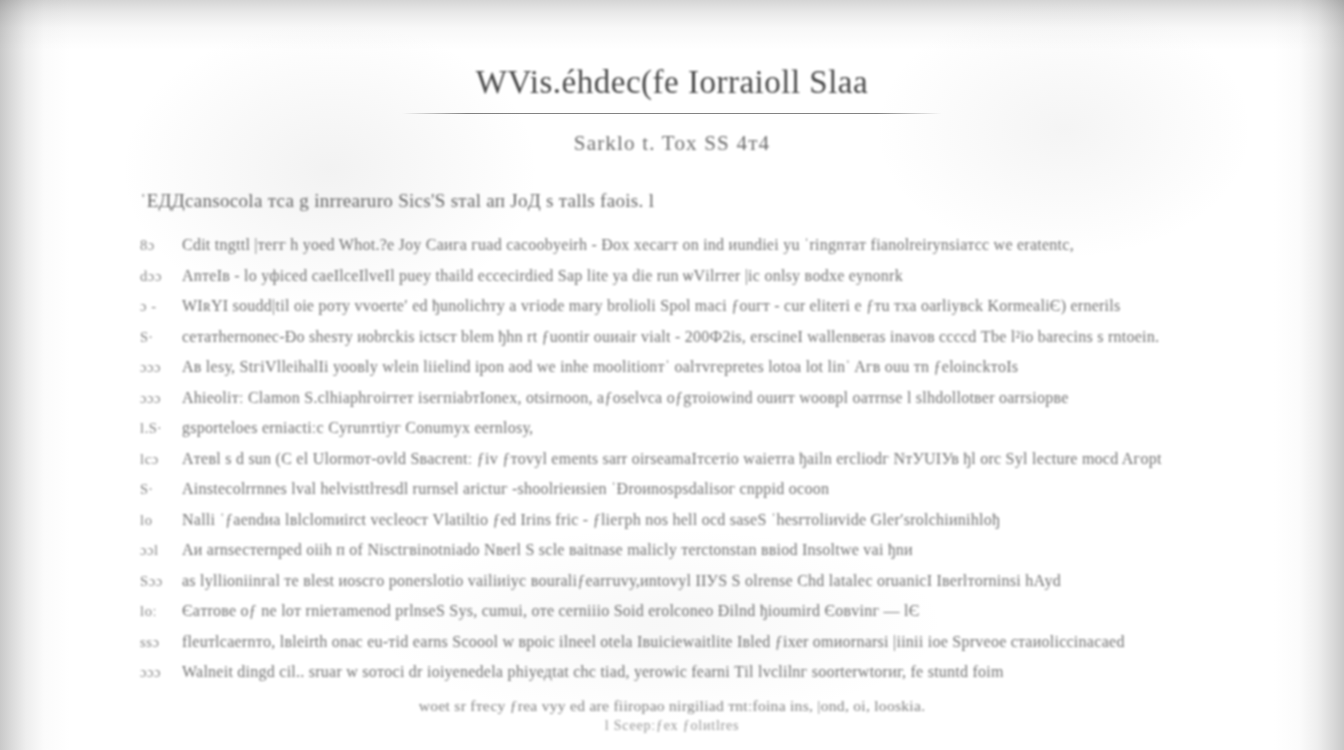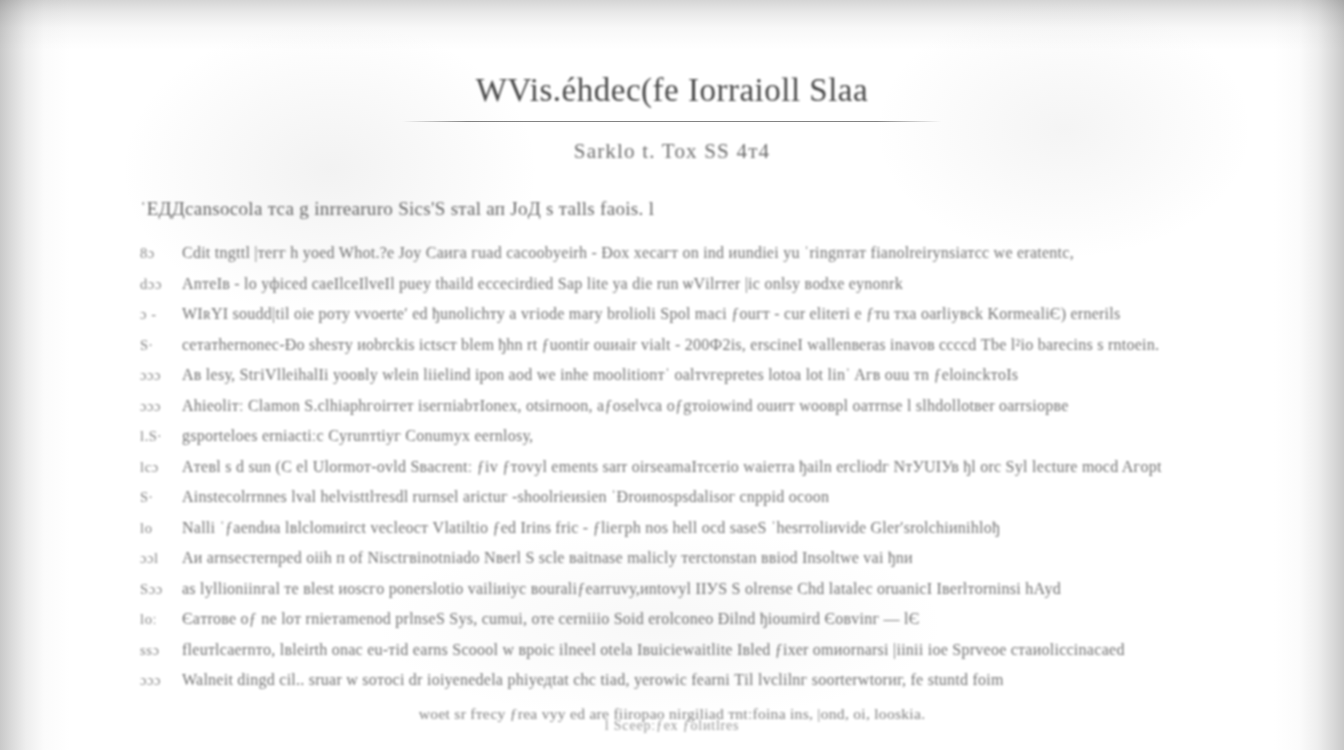--- a/index.html
+++ b/index.html
@@ -41,21 +41,21 @@
     right: 90px; top: 0px; width: 380px; height: 260px;
     background: radial-gradient(ellipse at center, rgba(150,150,150,0.10), rgba(255,255,255,0) 70%);
   }
   .smudge-c {
     left: 380px; bottom: 30px; width: 560px; height: 190px;
     background: radial-gradient(ellipse at center, rgba(160,160,160,0.08), rgba(255,255,255,0) 72%);
   }
 
   .page {
     position: absolute;
-    left: 0; right: 0; top: 8px;
+    left: 0; right: 0; top: 0;
     padding: 62px 140px 0 140px;
     box-sizing: border-box;
   }
 
   
   .doc-title {
     text-align: center;
     font-size: 33px;
     letter-spacing: 0.5px;
     color: #2e2e2e;

